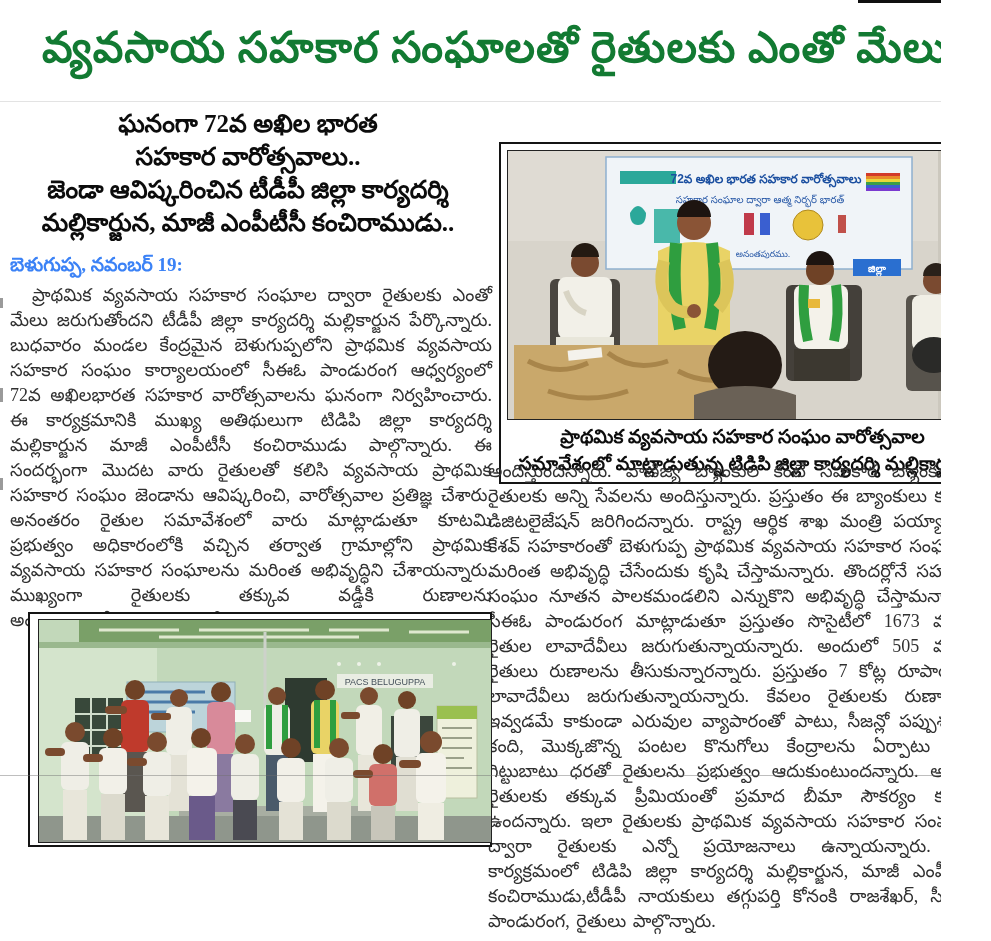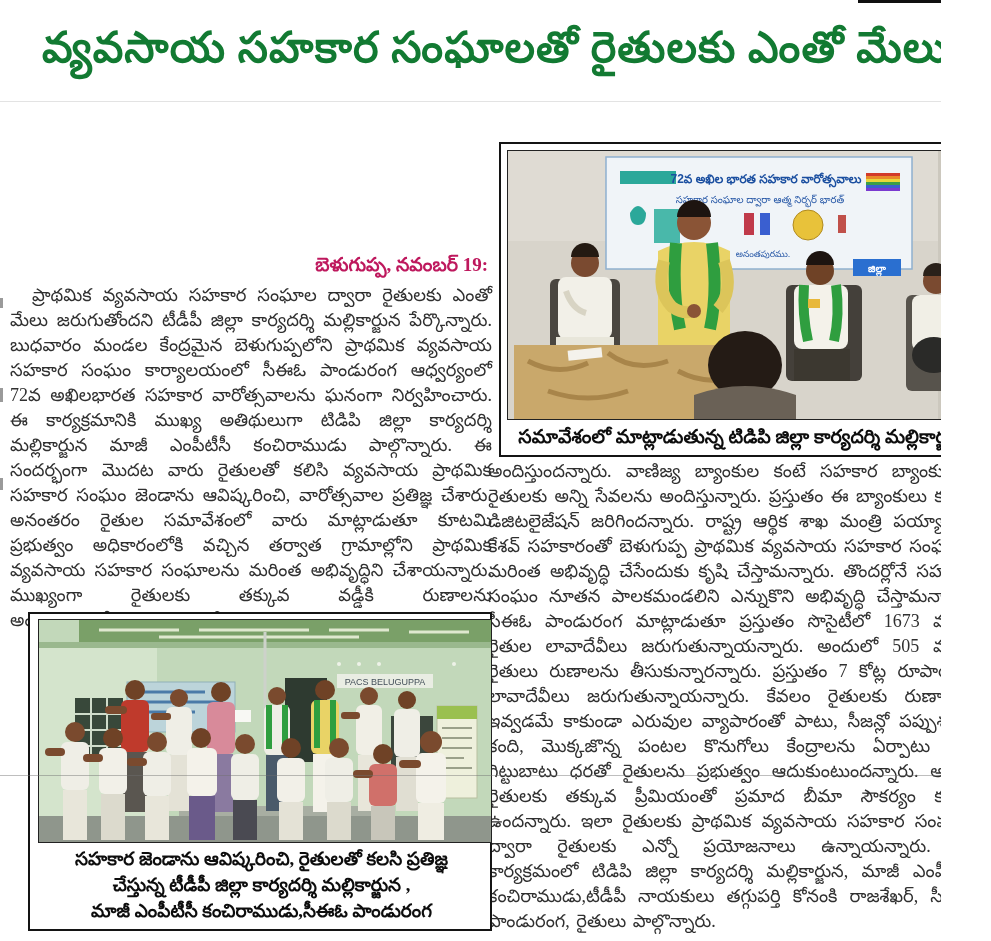--- a/index.html
+++ b/index.html
@@ -6,21 +6,21 @@
   #page{position:relative;width:941px;height:941px;background:#fff;overflow:hidden;
         font-family:"Liberation Serif","DejaVu Serif",serif;color:#2d2d2d;}
   .abs{position:absolute;}
   
   #headline{top:12px;left:8px;width:975px;text-align:center;font-size:43px;line-height:72px;
             font-weight:bold;letter-spacing:1px;}
   #headline-rule{top:101px;left:0;width:991px;height:1px;background:#e3e3e3;}
   
   #subheadline{top:107px;left:14px;width:468px;text-align:center;font-weight:bold;color:#0c0c0c;}
   #subheadline .sh-line{font-size:25px;line-height:33px;}
-  #dateline{top:254px;left:10px;width:478px;text-align:right;font-weight:bold;font-size:19px;color:#be185d;}
+  #dateline{top:254px;left:10px;width:478px;text-align:left;font-weight:bold;font-size:19px;color:#3b82f6;}
   .body-text{font-size:18px;line-height:25px;text-align:justify;color:#303030;word-spacing:2px;}
   #body-left{top:283px;left:10px;width:482px;text-indent:22px;}
   #body-right{top:459px;left:488px;width:486px;}
   
   .figure{background:#fff;border:2px solid #141414;box-sizing:border-box;}
   #figure-right{top:110px;left:499px;width:487px;padding:6px 6px 2px 6px;margin-top:32px;}
   #figure-left{top:612px;left:28px;width:464px;padding:5px 5px 2px 8px;}
   .photo{display:block;border:1px solid #222;}
   .caption{text-align:center;font-weight:bold;color:#0d0d0d;padding:3px 0 3px 0;}
   #figure-right .cap-line{font-size:19px;line-height:27px;}
@@ -39,20 +39,26 @@
   svg text{font-family:"Liberation Sans","DejaVu Sans",sans-serif;}
 </style>
 </head>
 <body>
 
 <div id="page">
 
   <div class="abs" id="headline" style="color:#127a32;">వ్యవసాయ సహకార సంఘాలతో రైతులకు ఎంతో మేలు</div>
   <div class="abs" id="headline-rule"></div>
 
+  <div class="abs" id="subheadline">
+    <div class="sh-line">ఘనంగా 72వ అఖిల భారత</div>
+    <div class="sh-line">సహకార వారోత్సవాలు..</div>
+    <div class="sh-line">జెండా ఆవిష్కరించిన టీడీపీ జిల్లా కార్యదర్శి</div>
+    <div class="sh-line">మల్లికార్జున, మాజీ ఎంపీటీసీ కంచిరాముడు..</div>
+  </div>
 
   <div class="abs" id="dateline">బెళుగుప్ప, నవంబర్ 19:</div>
 
   <div class="abs body-text" id="body-left">ప్రాథమిక వ్యవసాయ సహకార సంఘాల ద్వారా రైతులకు ఎంతో మేలు జరుగుతోందని టీడీపీ జిల్లా కార్యదర్శి మల్లికార్జున పేర్కొన్నారు. బుధవారం మండల కేంద్రమైన బెళుగుప్పలోని ప్రాథమిక వ్యవసాయ సహకార సంఘం కార్యాలయంలో సీఈఓ పాండురంగ ఆధ్వర్యంలో 72వ అఖిలభారత సహకార వారోత్సవాలను ఘనంగా నిర్వహించారు. ఈ కార్యక్రమానికి ముఖ్య అతిథులుగా టిడిపి జిల్లా కార్యదర్శి మల్లికార్జున మాజీ ఎంపీటీసీ కంచిరాముడు పాల్గొన్నారు. ఈ సందర్భంగా మొదట వారు రైతులతో కలిసి వ్యవసాయ ప్రాథమిక సహకార సంఘం జెండాను ఆవిష్కరించి, వారోత్సవాల ప్రతిజ్ఞ చేశారు. అనంతరం రైతుల సమావేశంలో వారు మాట్లాడుతూ కూటమి ప్రభుత్వం అధికారంలోకి వచ్చిన తర్వాత గ్రామాల్లోని ప్రాథమిక వ్యవసాయ సహకార సంఘాలను మరింత అభివృద్ధిని చేశాయన్నారు. ముఖ్యంగా రైతులకు తక్కువ వడ్డీకి రుణాలను అందించడంతోపాటు,రైతు సంక్షేమ పథకాలను</div>
 
   <div class="abs figure" id="figure-right">
     <svg class="photo" width="471" height="268" viewBox="0 0 471 268">
 
       <rect x="0" y="0" width="471" height="268" fill="#d8d4cb"></rect>
       <rect x="0" y="0" width="471" height="90" fill="#dfdbd3"></rect>
@@ -128,20 +134,21 @@
         <rect x="60" y="198" width="34" height="10" fill="#f4f2ec" transform="rotate(-6 77 203)"></rect>
         <rect x="210" y="200" width="30" height="9" fill="#f4f2ec" transform="rotate(5 225 204)"></rect>
       </g>
 
       <g>
         <ellipse cx="237" cy="214" rx="37" ry="34" fill="#241b15"></ellipse>
         <path d="M186 244 q51 -18 102 0 l0 24 l-102 0 z" fill="#6a6156"></path>
       </g>
     </svg>
     <div class="caption">
+      <div class="cap-line">ప్రాథమిక వ్యవసాయ సహకార సంఘం వారోత్సవాల</div>
       <div class="cap-line">సమావేశంలో మాట్లాడుతున్న టిడిపి జిల్లా కార్యదర్శి మల్లికార్జున</div>
     </div>
   </div>
 
   <div class="abs body-text" id="body-right">అందిస్తుందన్నారు. వాణిజ్య బ్యాంకుల కంటే సహకార బ్యాంకులతో రైతులకు అన్ని సేవలను అందిస్తున్నారు. ప్రస్తుతం ఈ బ్యాంకులు కూడా డిజిటలైజేషన్ జరిగిందన్నారు. రాష్ట్ర ఆర్థిక శాఖ మంత్రి పయ్యావుల కేశవ్ సహకారంతో బెళుగుప్ప ప్రాథమిక వ్యవసాయ సహకార సంఘాన్ని మరింత అభివృద్ధి చేసేందుకు కృషి చేస్తామన్నారు. తొందర్లోనే సహకార సంఘం నూతన పాలకమండలిని ఎన్నుకొని అభివృద్ధి చేస్తామన్నారు. సీఈఓ పాండురంగ మాట్లాడుతూ ప్రస్తుతం సొసైటీలో 1673 మంది రైతుల లావాదేవీలు జరుగుతున్నాయన్నారు. అందులో 505 మంది రైతులు రుణాలను తీసుకున్నారన్నారు. ప్రస్తుతం 7 కోట్ల రూపాయల లావాదేవీలు జరుగుతున్నాయన్నారు. కేవలం రైతులకు రుణాలను ఇవ్వడమే కాకుండా ఎరువుల వ్యాపారంతో పాటు, సీజన్లో పప్పుశనగ, కంది, మొక్కజొన్న పంటల కొనుగోలు కేంద్రాలను ఏర్పాటు చేసి గిట్టుబాటు ధరతో రైతులను ప్రభుత్వం ఆదుకుంటుందన్నారు. అలాగే రైతులకు తక్కువ ప్రీమియంతో ప్రమాద బీమా సౌకర్యం కూడా ఉందన్నారు. ఇలా రైతులకు ప్రాథమిక వ్యవసాయ సహకార సంఘాల ద్వారా రైతులకు ఎన్నో ప్రయోజనాలు ఉన్నాయన్నారు. ఈ కార్యక్రమంలో టిడిపి జిల్లా కార్యదర్శి మల్లికార్జున, మాజీ ఎంపీటీసీ కంచిరాముడు,టీడీపీ నాయకులు తగ్గుపర్తి కోనంకి రాజశేఖర్, సీఈఓ పాండురంగ, రైతులు పాల్గొన్నారు.</div>
 
   <div class="abs figure" id="figure-left">
     <svg class="photo" width="452" height="222" viewBox="0 0 452 222">
 
       <rect x="0" y="0" width="452" height="222" fill="#c2d8ba"></rect>
@@ -268,25 +275,20 @@
             <rect x="332" y="186" width="24" height="34" fill="#c8c6ba"></rect>
           </g>
         <g>
             <circle cx="392" cy="122" r="11" fill="#7a4a2e"></circle>
             <rect x="377" y="133" width="30" height="50" rx="6" fill="#f4f2ea"></rect>
             <rect x="360" y="140" width="22" height="8" rx="4" fill="#7a4a2e"></rect>
             <rect x="379" y="183" width="26" height="37" fill="#efede2"></rect>
           </g>
       </g>
     </svg>
-    <div class="caption">
-      <div class="cap-line">సహకార జెండాను ఆవిష్కరించి, రైతులతో కలసి ప్రతిజ్ఞ</div>
-      <div class="cap-line">చేస్తున్న టీడీపీ జిల్లా కార్యదర్శి మల్లికార్జున ,</div>
-      <div class="cap-line">మాజీ ఎంపీటీసీ కంచిరాముడు,సీఈఓ పాండురంగ</div>
-    </div>
   </div>
 
   <div class="abs" id="crease"></div>
 
   <div class="abs edge-mark" style="top:298px;height:10px;"></div>
   <div class="abs edge-mark" style="top:388px;height:14px;"></div>
   <div class="abs edge-mark" style="top:478px;height:12px;"></div>
 
   <div class="abs" id="frag-top-rule"></div>
   <div class="abs frag" id="frag-1"></div>

